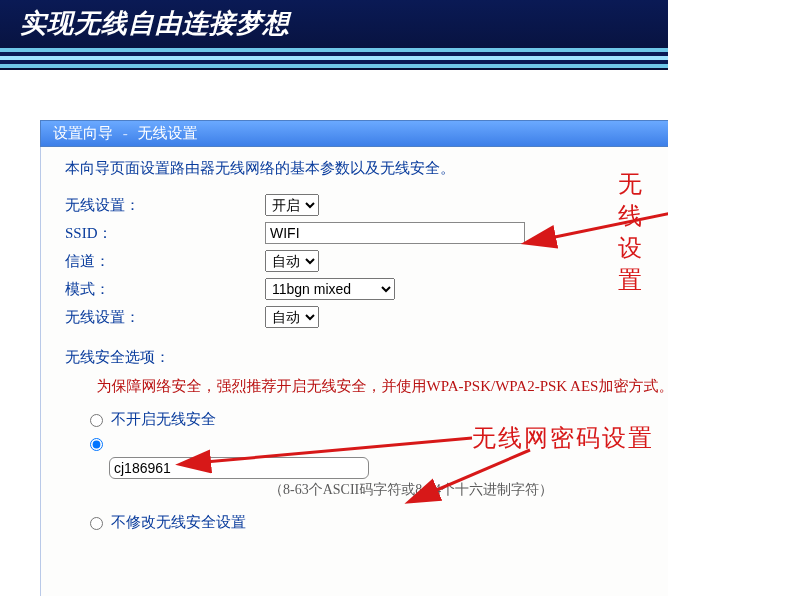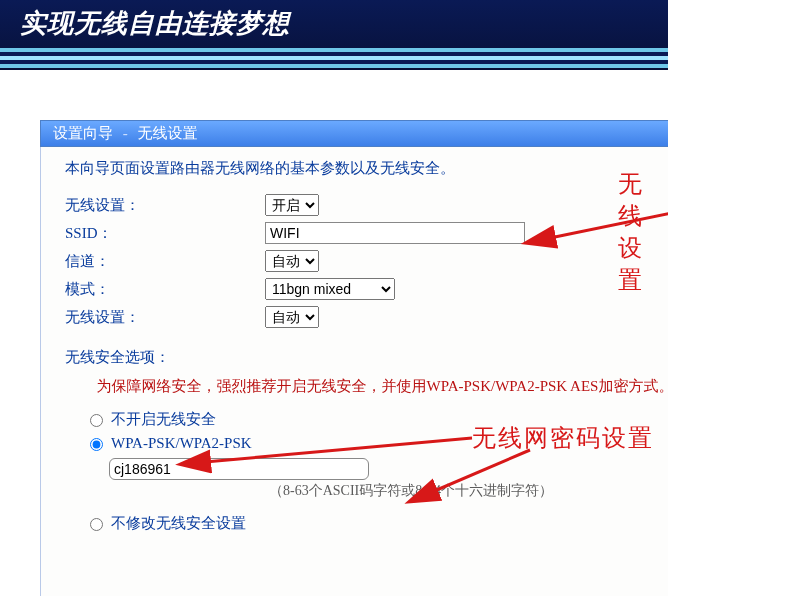--- a/index.html
+++ b/index.html
@@ -92,21 +92,20 @@
       <div class="sec-label">无线安全选项：</div>
       <div class="sec-note">为保障网络安全，强烈推荐开启无线安全，并使用WPA-PSK/WPA2-PSK AES加密方式。</div>
 
       <div class="opt">
         <input type="radio" name="sec" style="">
         <span class="txt">不开启无线安全</span>
       </div>
 
       <div class="opt">
         <input type="radio" name="sec" checked="" style="">
-        <span class="txt">WPA-PSK/WPA2-PSK</span>
       </div>
 
       <div class="psk-row">
         <input type="text" style="width: 250px; border-radius: 6px;" value="cj186961">
       </div>
       <div class="psk-hint">（8-63个ASCII码字符或8-64个十六进制字符）</div>
 
       <div class="opt" style="margin-top:14px">
         <input type="radio" name="sec" style="">
         <span class="txt">不修改无线安全设置</span>

